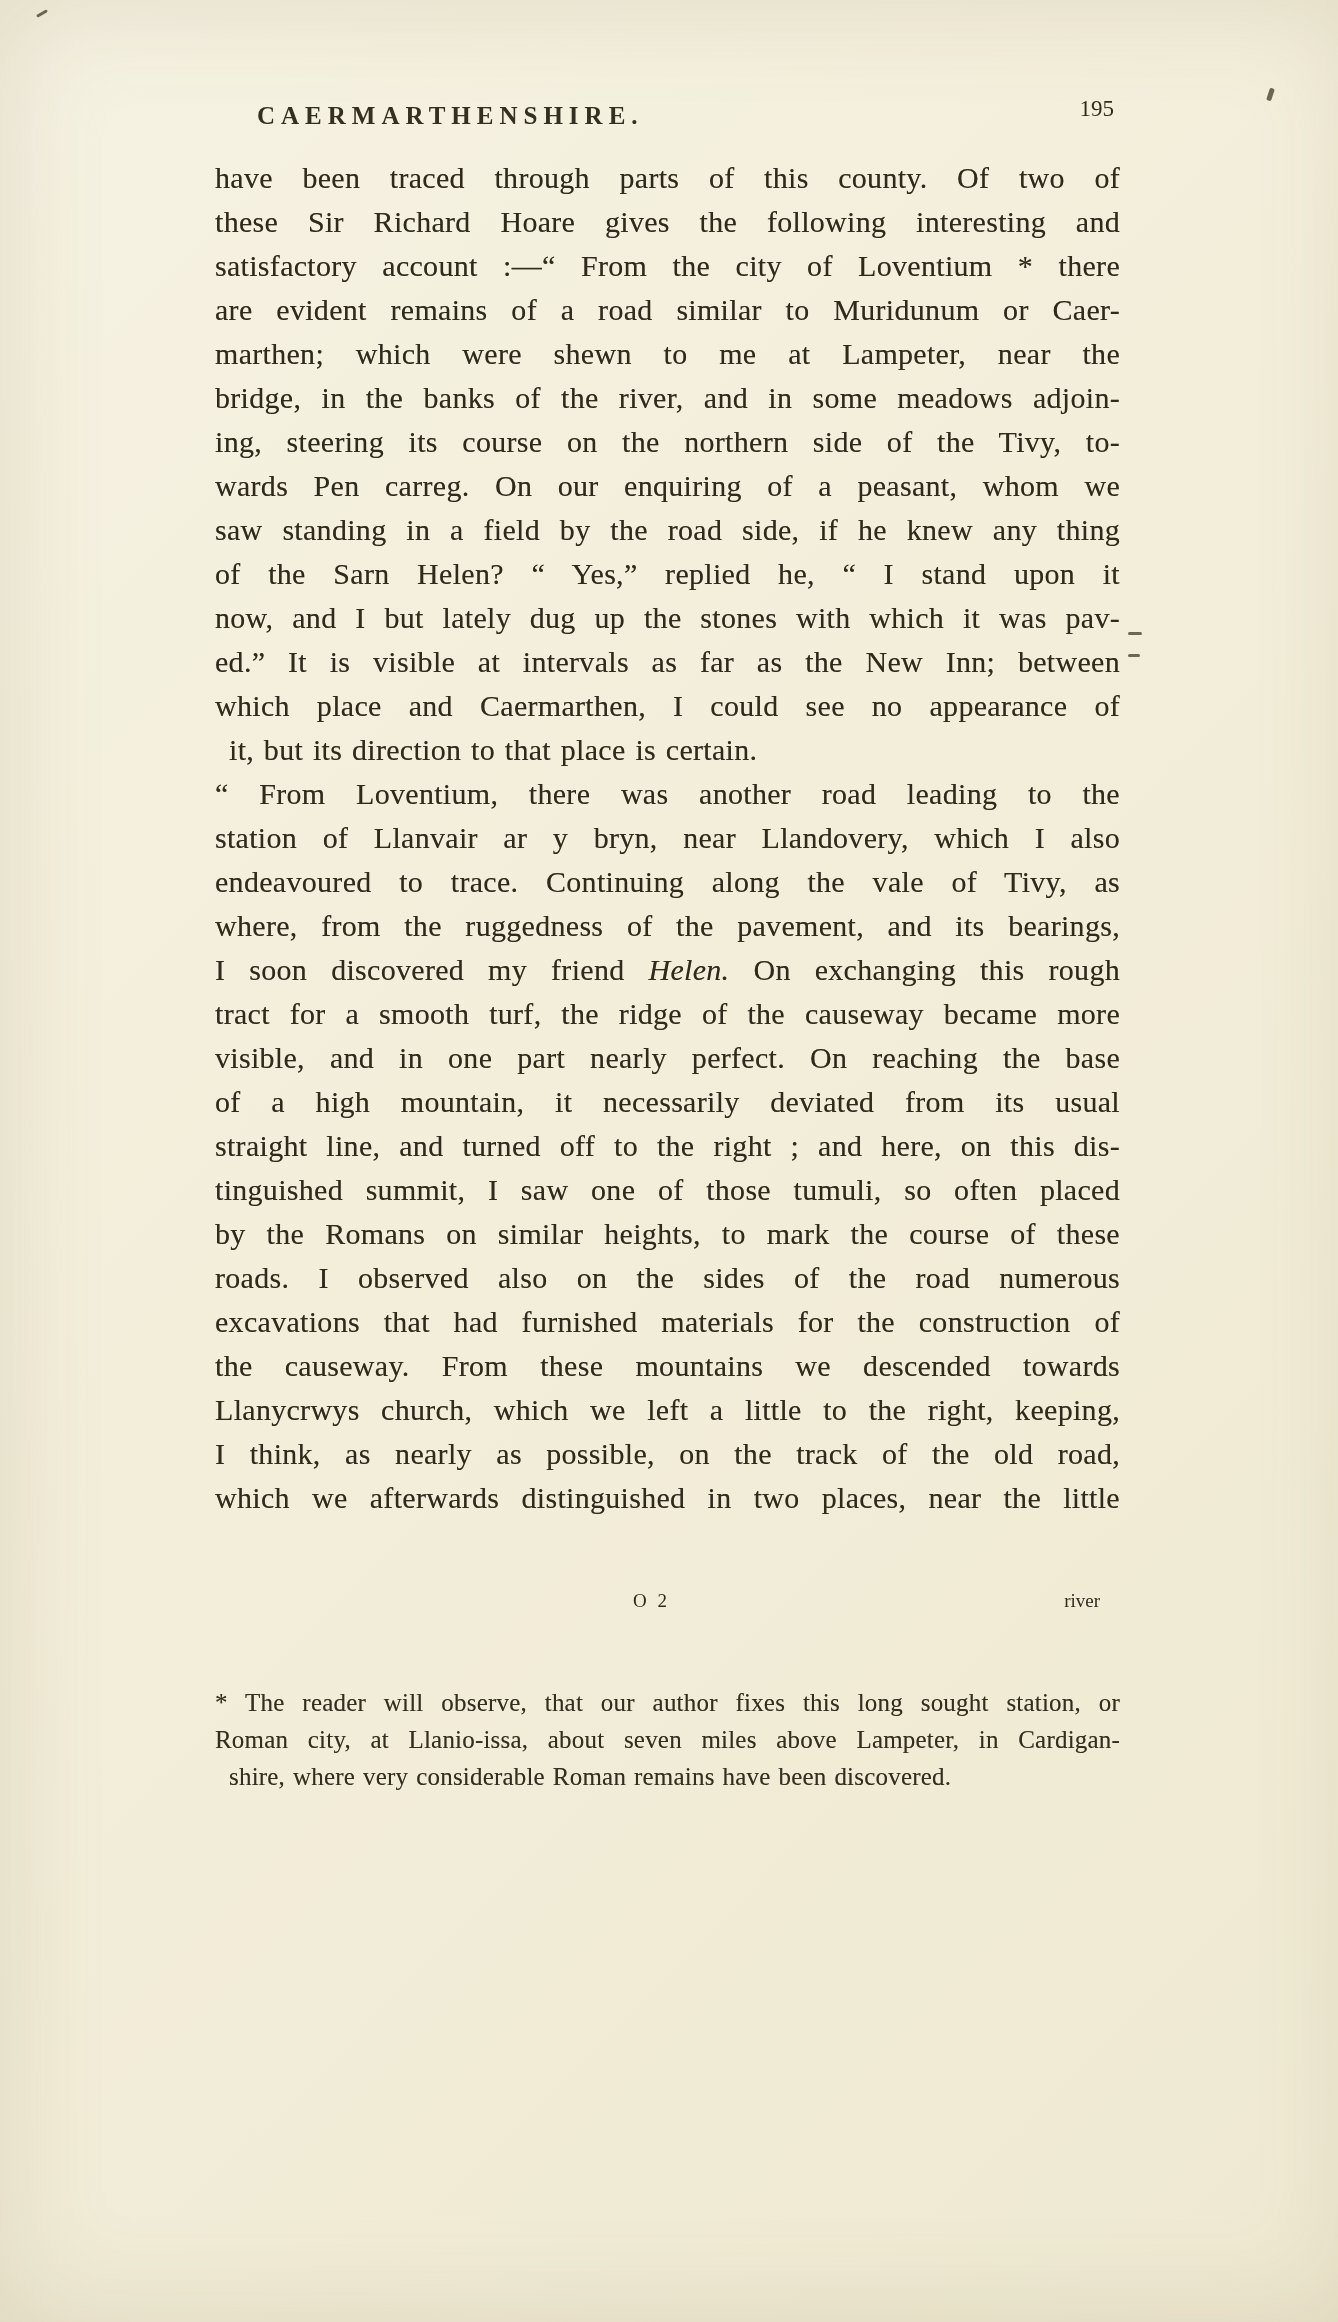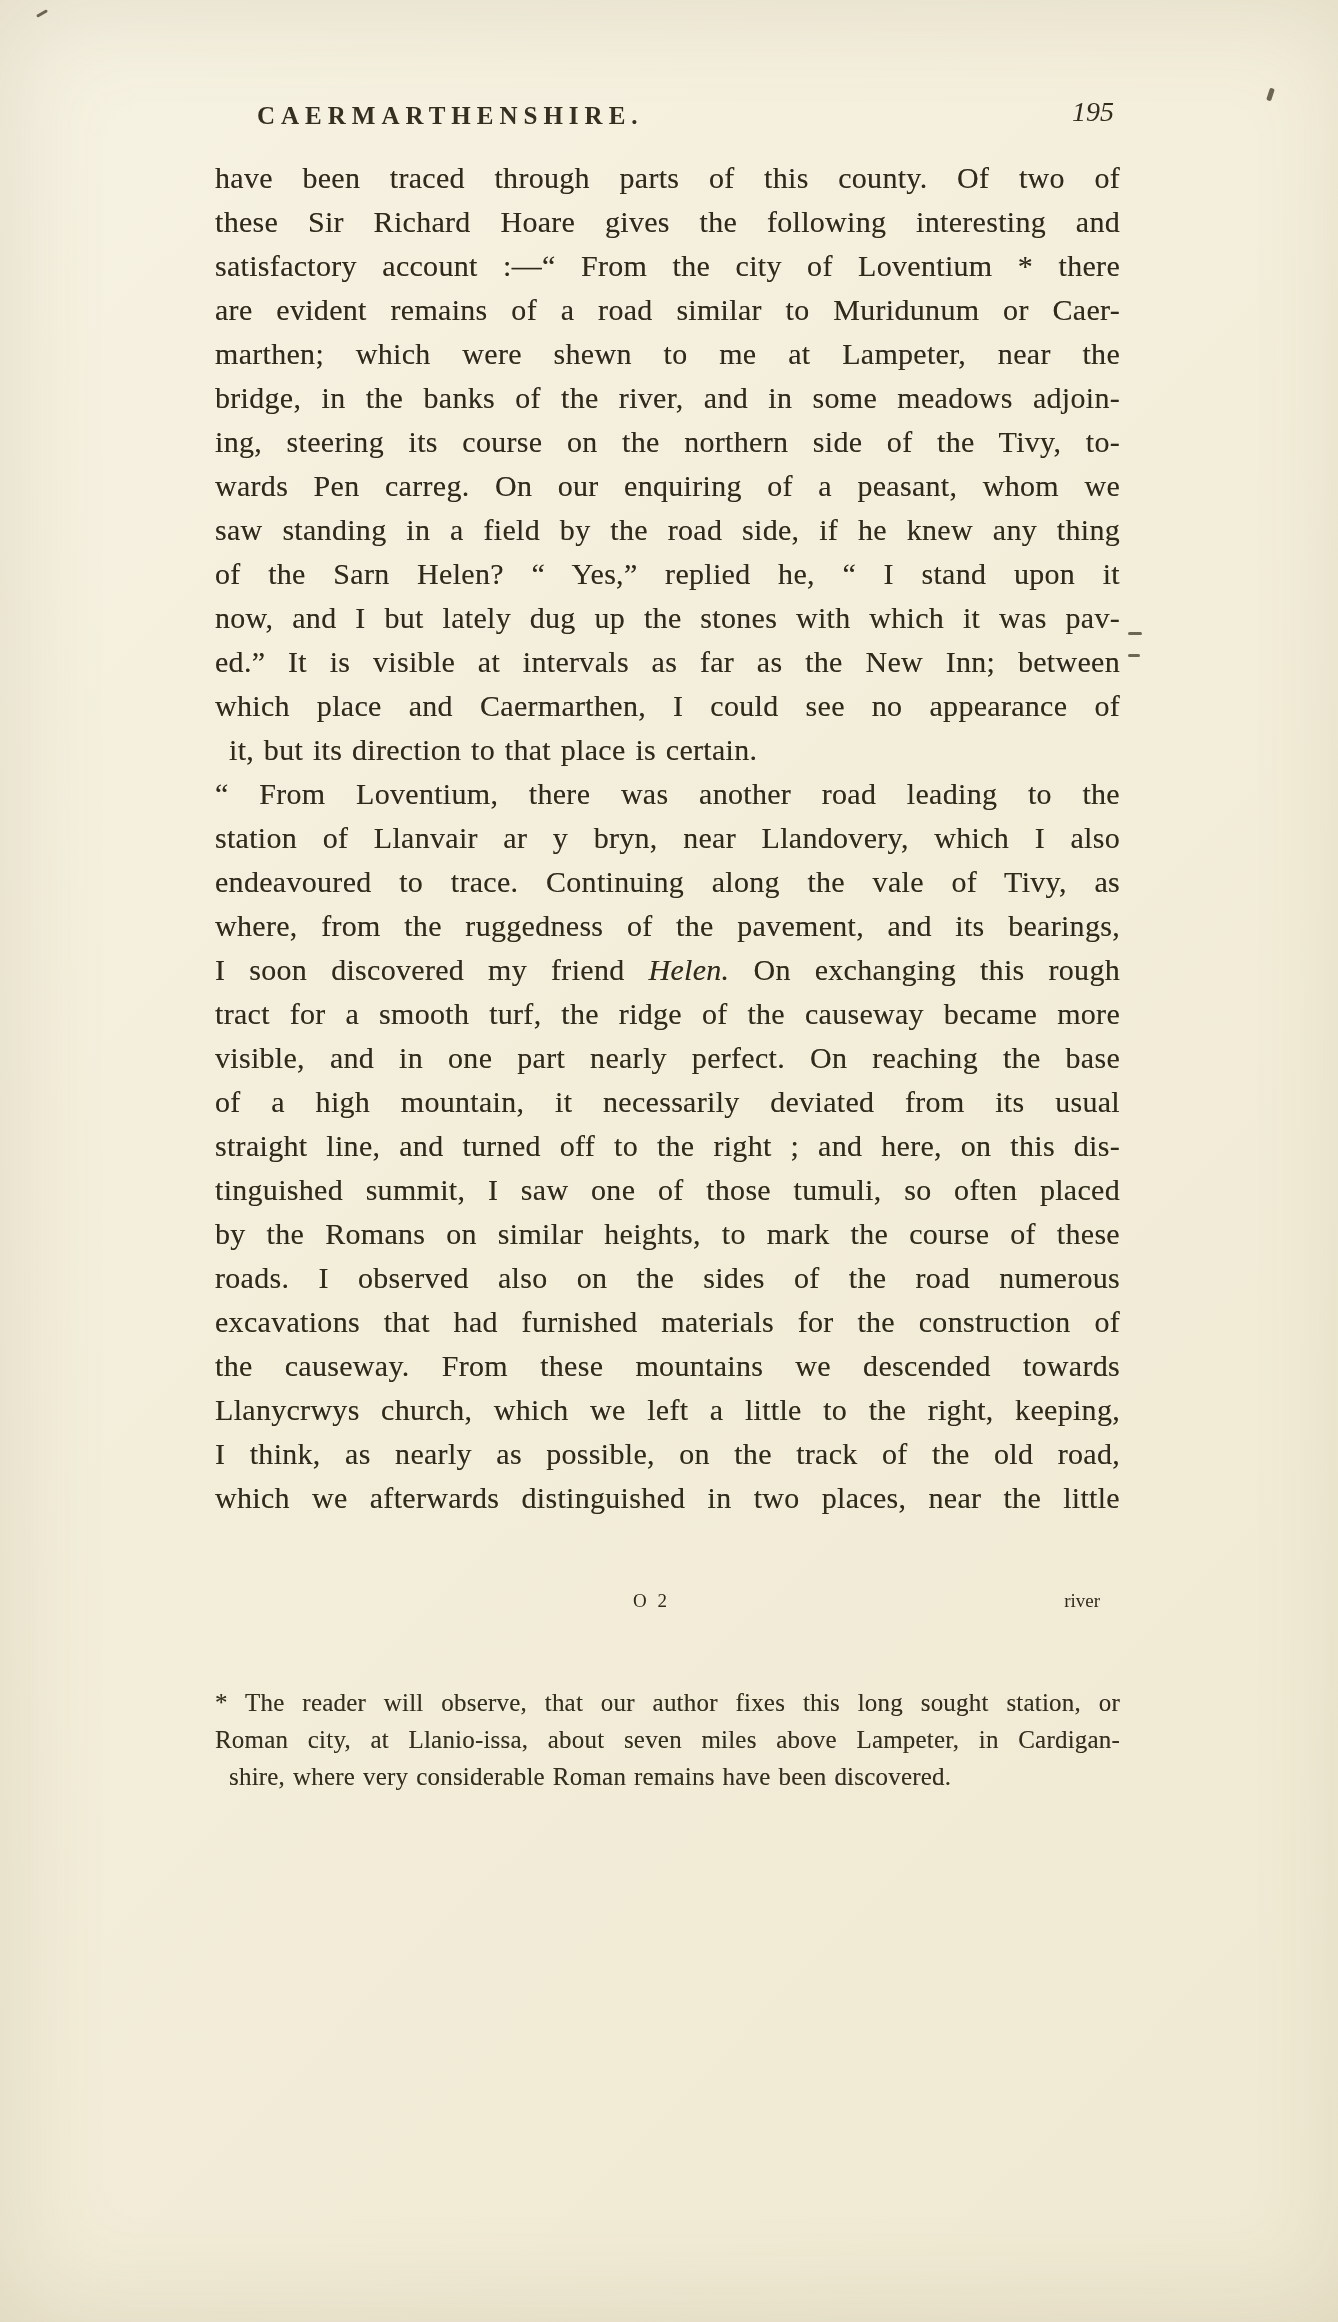--- a/index.html
+++ b/index.html
@@ -21,21 +21,21 @@
   .header-row {
     position: absolute; top: 96px; left: 215px; width: 905px; height: 40px;
   }
   .running-title {
     position: absolute; left: 42px; top: 6px;
     font-size: 25px; letter-spacing: 6px; font-weight: bold;
     color: #342f20;
   }
   .page-number {
     position: absolute; right: 6px; top: 0;
-    font-size: 28px; color: #312c1d; font-style: italic;
+    font-size: 23px; color: #312c1d;
   }
   
   .body-text {
     position: absolute; top: 156px; left: 215px; width: 905px;
     font-size: 30px; line-height: 44px;
     letter-spacing: 0.3px; word-spacing: 2px;
     color: #2f2a1c;
     text-shadow: 0 0 0.5px rgba(47, 42, 28, 0.45);
   }
   .text-line { text-align: justify; text-align-last: justify; white-space: normal; }

